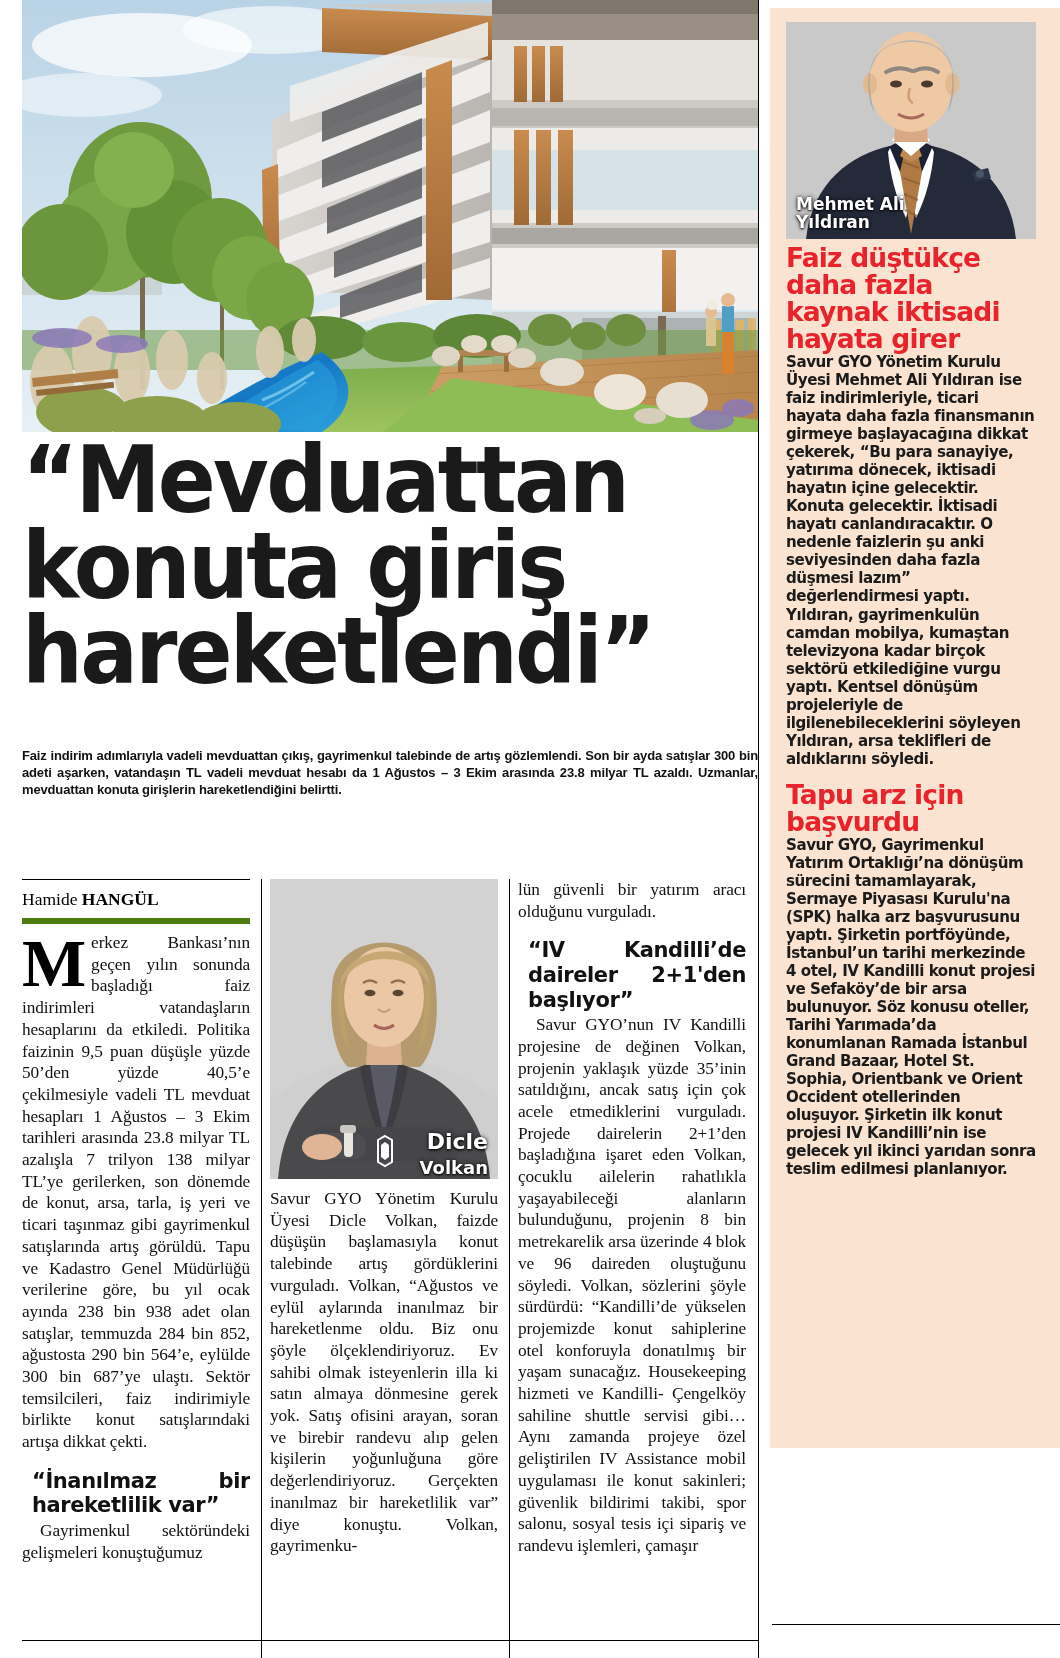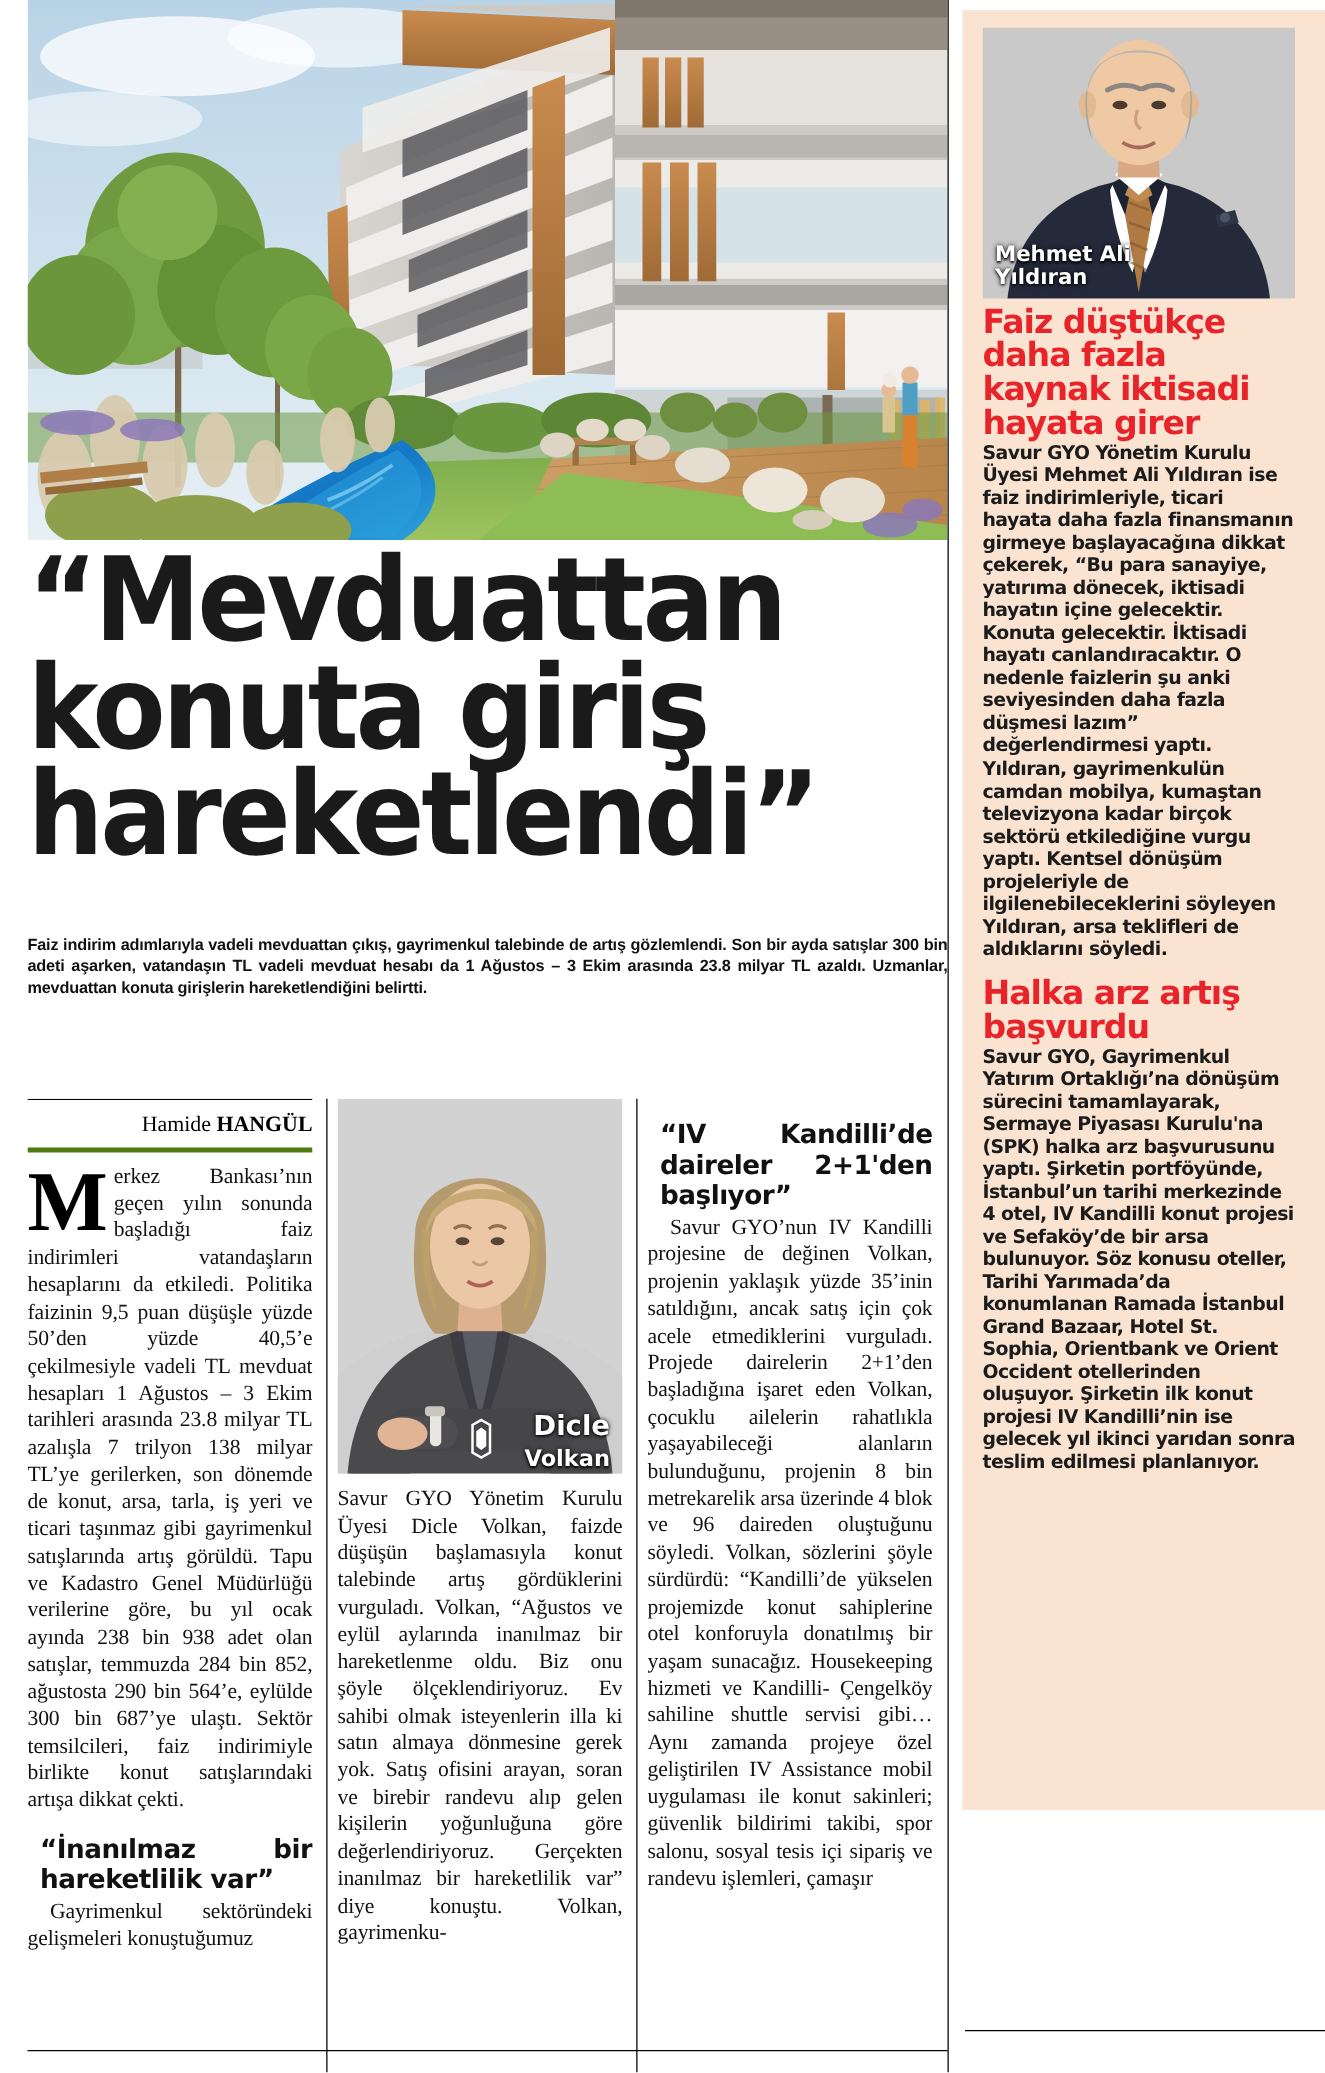--- a/index.html
+++ b/index.html
@@ -44,22 +44,22 @@
   
   .cols{position:absolute;left:0;top:879px;width:736px;height:779px;}
   .col{position:absolute;top:0;width:228px;height:779px;overflow:hidden;}
   .col1{left:0;}
   .col2{left:248px;}
   .col3{left:496px;}
   .vline{position:absolute;top:0;width:1px;height:779px;background:#000;}
 
   .byline{
     font-family:"Liberation Serif",serif;
-    text-align:right;font-size:17.5px;padding:9px 0 8px 0;
-    border-top:1px solid #000;border-bottom:4px solid #4d7c0f;
+    text-align:left;font-size:17.5px;padding:9px 0 8px 0;
+    border-top:1px solid #000;border-bottom:6px solid #4d7c0f;
     color:#000;
   }
   .byline b{font-weight:bold;}
 
   .body-text{
     font-family:"Liberation Serif",serif;
     font-size:17.3px;line-height:1.255;color:#111;
     text-align:justify;
     hyphens:auto;-webkit-hyphens:auto;
     letter-spacing:-0.1px;
@@ -376,20 +376,21 @@
           <div style="position:absolute;right:10px;bottom:34px;font-family:'DejaVu Sans',sans-serif;font-weight:bold;font-size:22px;color:#fff;text-shadow:0 0 4px rgba(0,0,0,.9),0 1px 2px rgba(0,0,0,.95);">Dicle</div>
           <div style="position:absolute;right:10px;bottom:10px;font-family:'DejaVu Sans',sans-serif;font-weight:bold;font-size:18px;color:#fff;text-shadow:0 0 4px rgba(0,0,0,.9),0 1px 2px rgba(0,0,0,.95);">Volkan</div>
         </div>
         <div class="body-text">
           <p>Savur GYO Yönetim Kurulu Üyesi Dicle Volkan, faizde düşüşün başlamasıyla konut talebinde artış gördüklerini vurguladı. Volkan, “Ağustos ve eylül aylarında inanılmaz bir hareketlenme oldu. Biz onu şöyle ölçeklendiriyoruz. Ev sahibi olmak isteyenlerin illa ki satın almaya dönmesine gerek yok. Satış ofisini arayan, soran ve birebir randevu alıp gelen kişilerin yoğunluğuna göre değerlendiriyoruz. Gerçekten inanılmaz bir hareketlilik var” diye konuştu. Volkan, gayrimenku-</p>
         </div>
       </div>
 
       <div class="col col3">
         <div class="body-text">
+          <p>lün güvenli bir yatırım aracı olduğunu vurguladı.</p>
           <div class="subhead">“IV Kandilli’de daireler 2+1'den başlıyor”</div>
           <p class="indent">Savur GYO’nun IV Kandilli projesine de değinen Volkan, projenin yaklaşık yüzde 35’inin satıldığını, ancak satış için çok acele etmediklerini vurguladı. Projede dairelerin 2+1’den başladığına işaret eden Volkan, çocuklu ailelerin rahatlıkla yaşayabileceği alanların bulunduğunu, projenin 8 bin metrekarelik arsa üzerinde 4 blok ve 96 daireden oluştuğunu söyledi. Volkan, sözlerini şöyle sürdürdü: “Kandilli’de yükselen projemizde konut sahiplerine otel konforuyla donatılmış bir yaşam sunacağız. Housekeeping hizmeti ve Kandilli- Çengelköy sahiline shuttle servisi gibi… Aynı zamanda projeye özel geliştirilen IV Assistance mobil uygulaması ile konut sakinleri; güvenlik bildirimi takibi, spor salonu, sosyal tesis içi sipariş ve randevu işlemleri, çamaşır</p>
         </div>
       </div>
     </div>
 
     <div class="rule" style="left:0;top:1640px;width:736px;"></div>
   </div>
 
   <div class="side-zone">
@@ -448,20 +449,20 @@
         </svg>
         <div class="side-photo-name">
           <div>Mehmet Ali</div>
           <div>Yıldıran</div>
         </div>
       </div>
 
       <div class="side-head">Faiz düştükçe daha fazla kaynak iktisadi hayata girer</div>
       <div class="side-body">Savur GYO Yönetim Kurulu Üyesi Mehmet Ali Yıldıran ise faiz indirimleriyle, ticari hayata daha fazla finansmanın girmeye başlayacağına dikkat çekerek, “Bu para sanayiye, yatırıma dönecek, iktisadi hayatın içine gelecektir. Konuta gelecektir. İktisadi hayatı canlandıracaktır. O nedenle faizlerin şu anki seviyesinden daha fazla düşmesi lazım” değerlendirmesi yaptı. Yıldıran, gayrimenkulün camdan mobilya, kumaştan televizyona kadar birçok sektörü etkilediğine vurgu yaptı. Kentsel dönüşüm projeleriyle de ilgilenebileceklerini söyleyen Yıldıran, arsa teklifleri de aldıklarını söyledi.</div>
 
-      <div class="side-head second">Halka arz artış başvurdu</div>
+      <div class="side-head second">Tapu arz için başvurdu</div>
       <div class="side-body">Savur GYO, Gayrimenkul Yatırım Ortaklığı’na dönüşüm sürecini tamamlayarak, Sermaye Piyasası Kurulu'na (SPK) halka arz başvurusunu yaptı. Şirketin portföyünde, İstanbul’un tarihi merkezinde 4 otel, IV Kandilli konut projesi ve Sefaköy’de bir arsa bulunuyor. Söz konusu oteller, Tarihi Yarımada’da konumlanan Ramada İstanbul Grand Bazaar, Hotel St. Sophia, Orientbank ve Orient Occident otellerinden oluşuyor. Şirketin ilk konut projesi IV Kandilli’nin ise gelecek yıl ikinci yarıdan sonra teslim edilmesi planlanıyor.</div>
     </div>
 
     <div class="side-bottom-rule"></div>
   </div>
 
 </div>
 
 </body></html>

